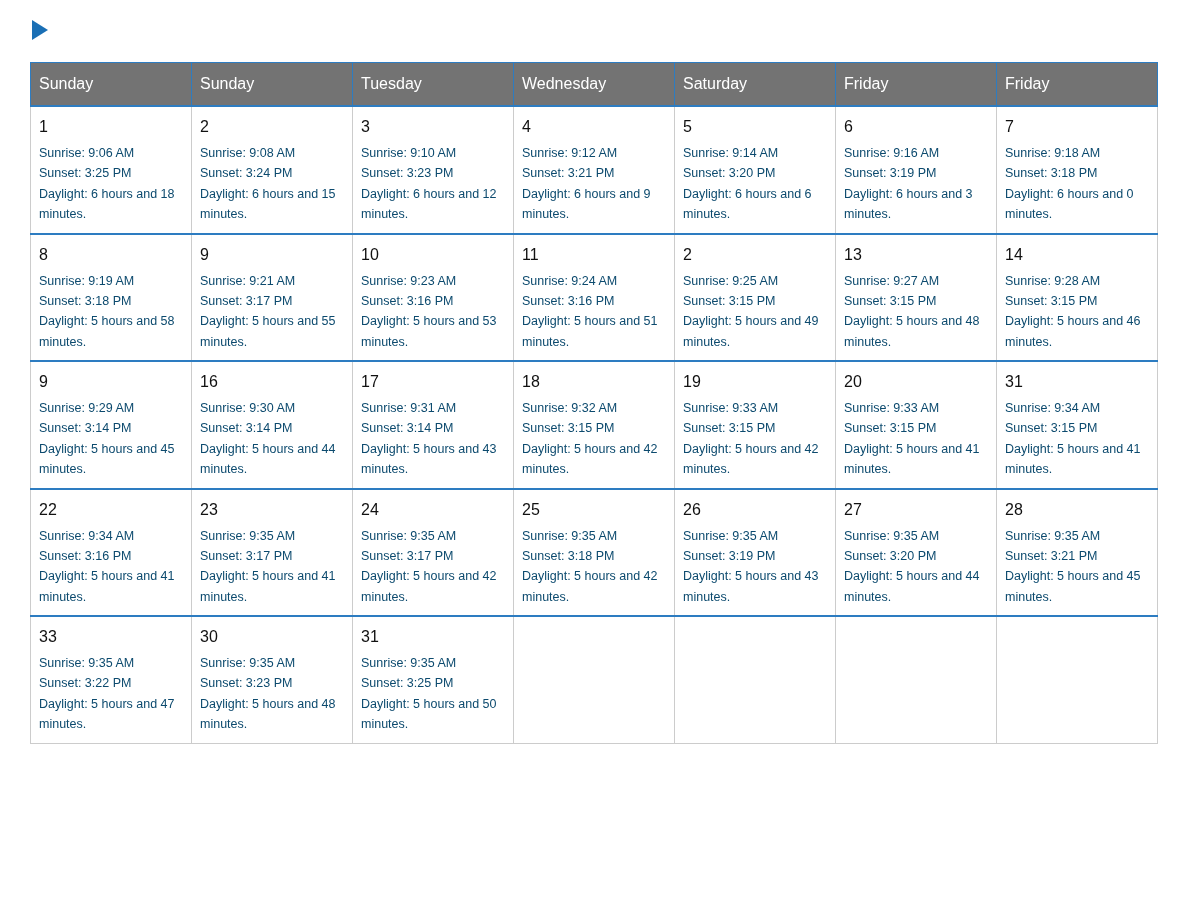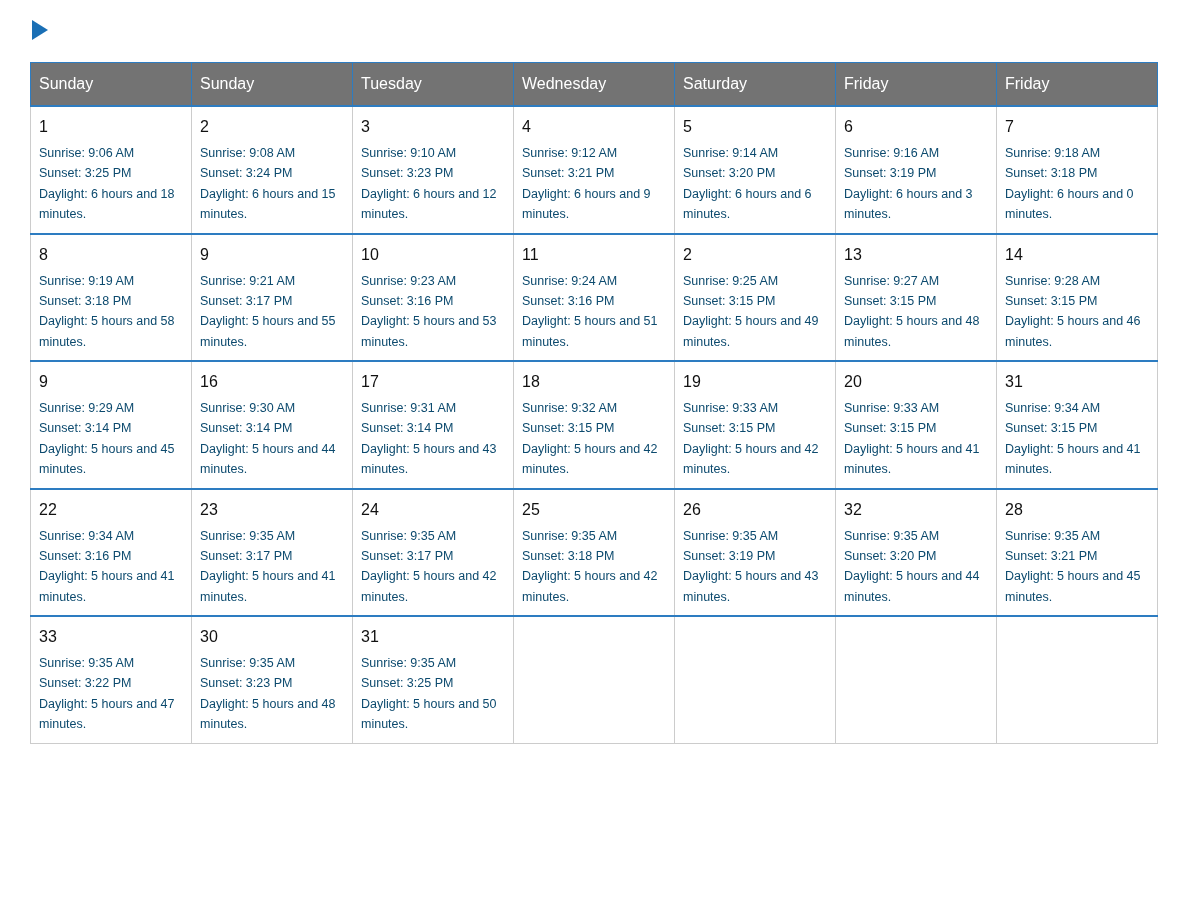--- a/index.html
+++ b/index.html
@@ -237,21 +237,21 @@
         </td>
         <td>
           <span class="day-number">25</span>
           <span class="day-info">Sunrise: 9:35 AM<br>Sunset: 3:18 PM<br>Daylight: 5 hours and 42 minutes.</span>
         </td>
         <td>
           <span class="day-number">26</span>
           <span class="day-info">Sunrise: 9:35 AM<br>Sunset: 3:19 PM<br>Daylight: 5 hours and 43 minutes.</span>
         </td>
         <td>
-          <span class="day-number">32</span>
+          <span class="day-number">27</span>
           <span class="day-info">Sunrise: 9:35 AM<br>Sunset: 3:20 PM<br>Daylight: 5 hours and 44 minutes.</span>
         </td>
         <td>
           <span class="day-number">28</span>
           <span class="day-info">Sunrise: 9:35 AM<br>Sunset: 3:21 PM<br>Daylight: 5 hours and 45 minutes.</span>
         </td>
       </tr>
       <tr>
         <td>
           <span class="day-number">33</span>

